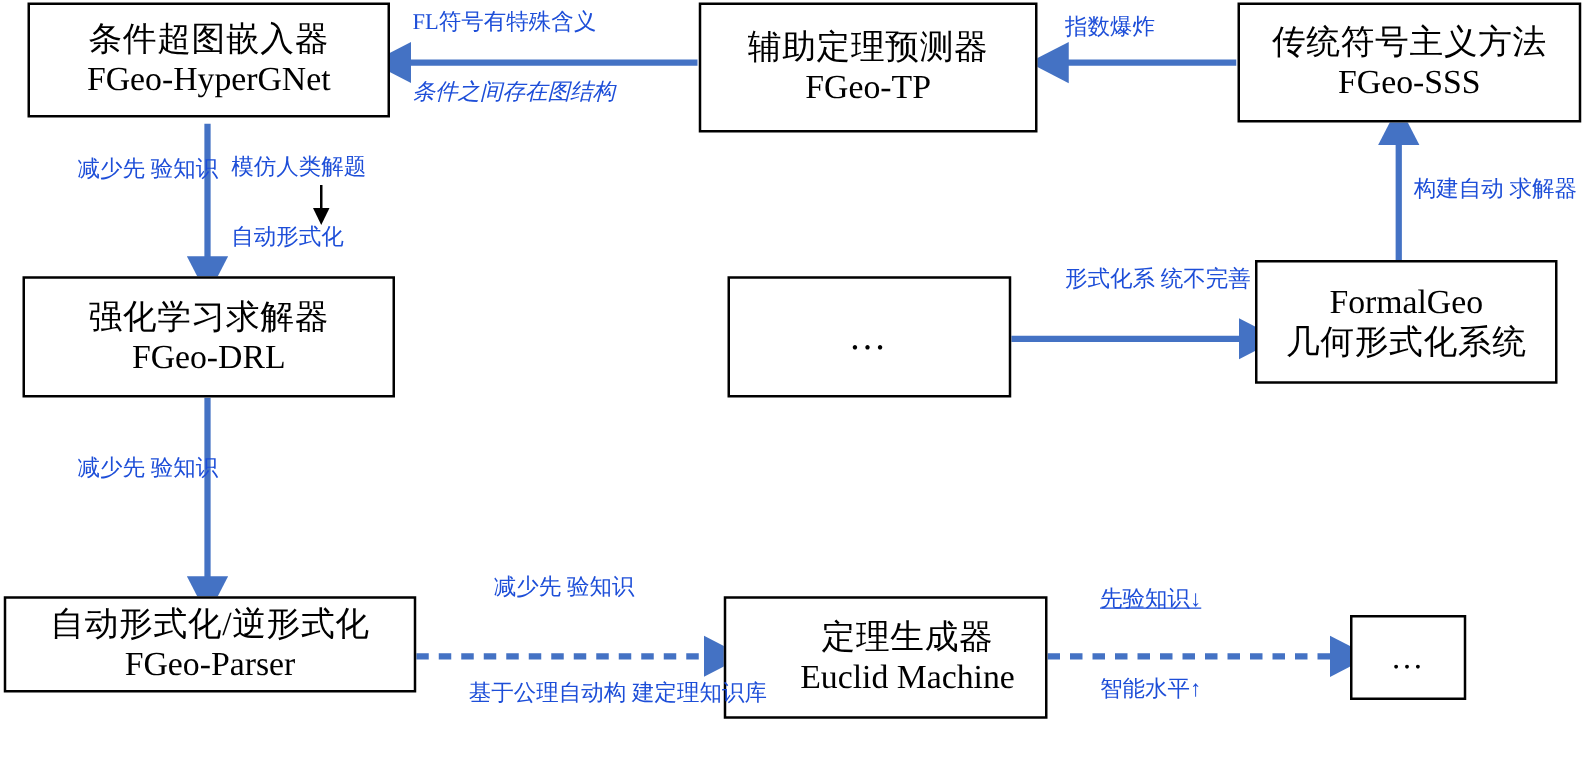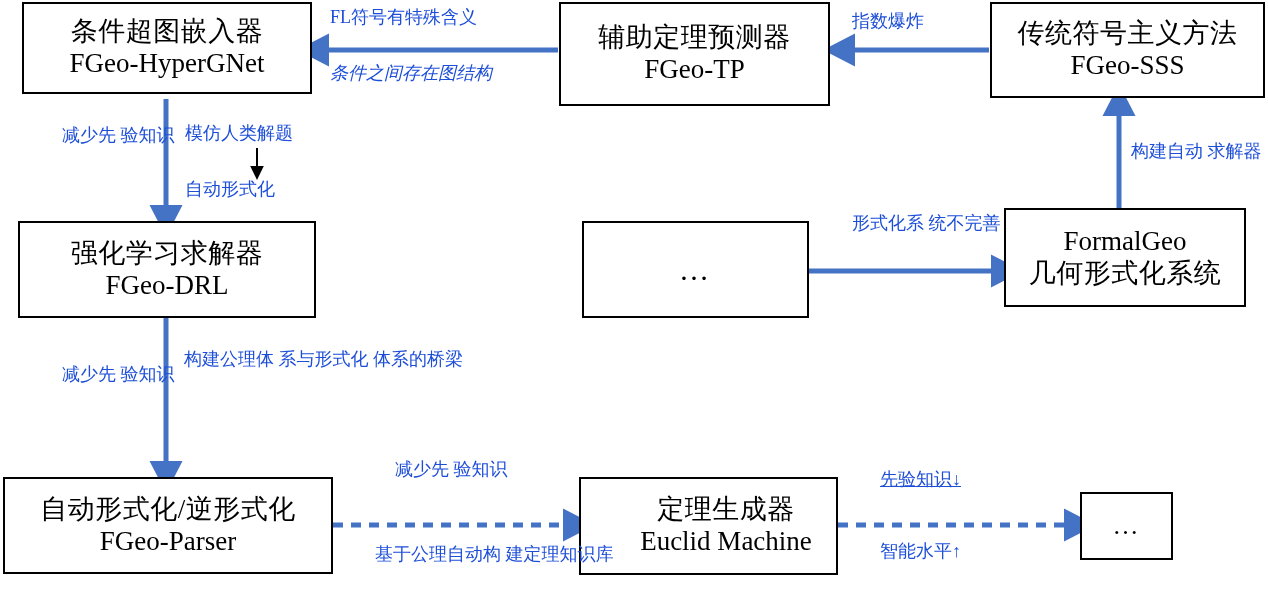--- a/index.html
+++ b/index.html
@@ -118,21 +118,21 @@
 
   <div class="node" style="left:582px; top:221px; width:227px; height:97px;">
     <span class="ln dots">…</span>
   </div>
 
   <div class="node" style="left:1004px; top:208px; width:242px; height:99px;">
     <span class="ln en">FormalGeo</span>
     <span class="ln cn">几何形式化系统</span>
   </div>
 
-  <div class="node" style="left:3px; top:477px; width:330px; height:97px;">
+  <div class="node" style="left:3px; top:477px; width:330px; height:77px;">
     <span class="ln cn">自动形式化/逆形式化</span>
     <span class="ln en">FGeo-Parser</span>
   </div>
 
   <div class="node" style="left:579px; top:477px; width:259px; height:98px;padding-left:35px;">
     <span class="ln cn">定理生成器</span>
     <span class="ln en">Euclid Machine</span>
   </div>
 
   <div class="node" style="left:1080px; top:492px; width:93px; height:68px;">
@@ -170,25 +170,20 @@
   <div class="elabel" style="left:852px; top:212px; width:110px;">
     <span class="ln">形式化系</span>
     <span class="ln">统不完善</span>
   </div>
 
   <div class="elabel" style="left:62px; top:363px; width:96px;">
     <span class="ln">减少先</span>
     <span class="ln">验知识</span>
   </div>
 
-  <div class="elabel" style="left:184px; top:348px; width:150px;">
-    <span class="ln">构建公理体</span>
-    <span class="ln">系与形式化</span>
-    <span class="ln">体系的桥梁</span>
-  </div>
 
   <div class="elabel" style="left:395px; top:458px; width:110px;">
     <span class="ln">减少先</span>
     <span class="ln">验知识</span>
   </div>
 
   <div class="elabel" style="left:358px; top:543px; width:190px;margin-left:17px;">
     <span class="ln">基于公理自动构</span>
     <span class="ln">建定理知识库</span>
   </div>

